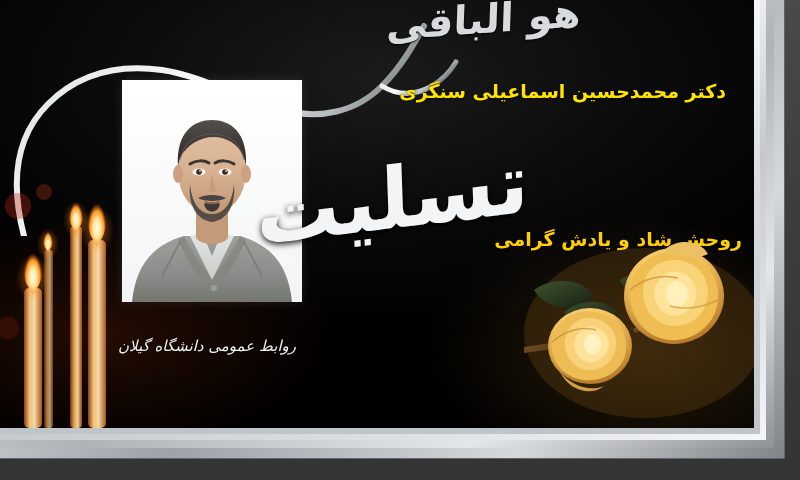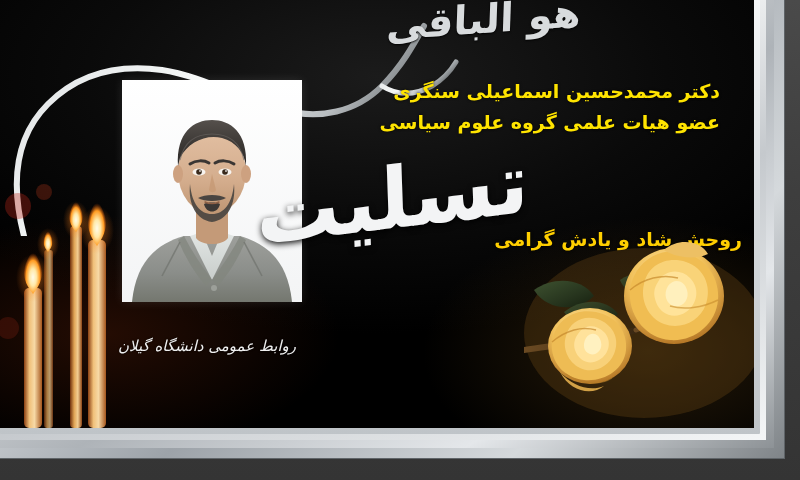--- a/index.html
+++ b/index.html
@@ -118,21 +118,21 @@
     direction:rtl;
     white-space:nowrap;
     letter-spacing:-6px;
     transform:rotate(-7deg) skewX(-5deg);
     text-shadow:0 2px 6px rgba(0,0,0,0.95);
   }
 
   
   .text-block {
     position:absolute;
-    right:34px; top:76px;
+    right:28px; top:76px;
     width:430px;
     text-align:right;
     direction:rtl;
   }
   .line-name, .line-role {
     font-family:"DejaVu Sans", sans-serif;
     font-size:19px;
     font-weight:700;
     color:#ffe400;
     line-height:31px;
@@ -291,21 +291,20 @@
         <path d="M83 122 C 87 124, 93 124, 97 122" stroke="#8d5f45" stroke-width="1.4" fill="none" stroke-linecap="round"></path>
       </svg>
     </div>
 
     <div class="calligraphy-main">
       <div class="tasliat">تسلیت</div>
     </div>
 
     <div class="text-block">
       <div class="line-name">دکتر محمدحسین اسماعیلی سنگری</div>
-      <div class="line-role">عضو هیات علمی گروه علوم سیاسی</div>
     </div>
 
     <div class="line-tribute">روحش شاد و یادش گرامی</div>
 
     <div class="footer-credit">روابط عمومی دانشگاه گیلان</div>
 
     <svg class="candles" viewBox="0 0 132 250">
       <defs>
         <linearGradient id="gWax" x1="0" y1="0" x2="1" y2="0">
           <stop offset="0%" stop-color="#8a3f12"></stop>

